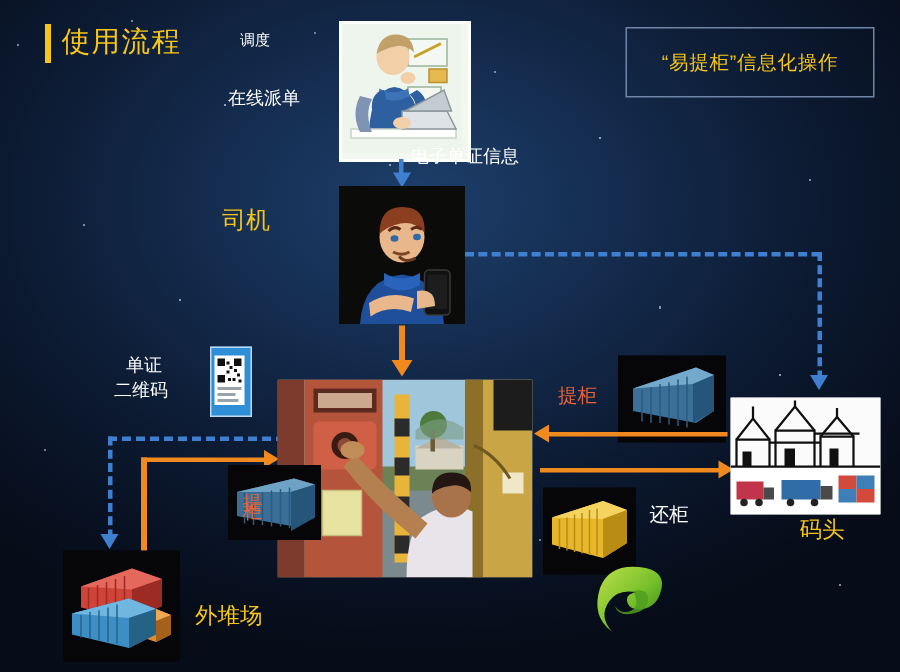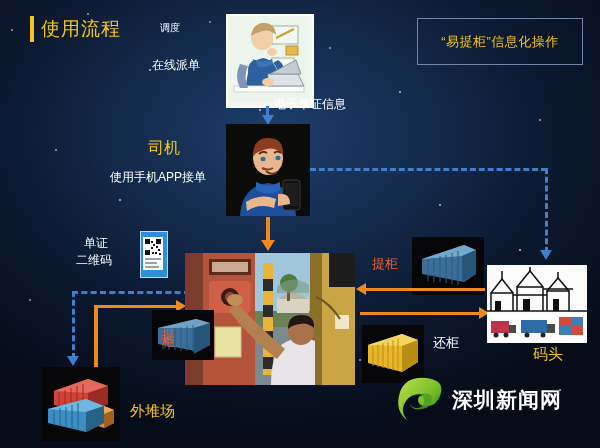--- a/index.html
+++ b/index.html
@@ -159,21 +159,20 @@
       <ellipse cx="52" cy="34" rx="2.6" ry="2.2" fill="#2c6aa8"></ellipse>
       <path d="M36 44 q6 3 11 0" stroke="#7d4525" stroke-width="2" fill="none"></path>
       <path d="M40 47 q5 5 11 1" stroke="#6b3a1e" stroke-width="2" fill="none"></path>
       <rect x="57" y="56" width="17" height="30" rx="3" fill="#111111" stroke="#3a3a3a" stroke-width="1"></rect>
       <rect x="59" y="59" width="13" height="23" fill="#1d1d1d"></rect>
       <path d="M20 78 q14 -9 30 -3 l-2 9 q-15 -5 -27 3z" fill="#e8b88c"></path>
       <path d="M52 70 q12 -2 12 10 l-12 2z" fill="#e8b88c"></path>
     </svg>
   </div>
   <div class="lbl y b" id="t-driver">司机</div>
-  <div class="lbl w b" id="t-app1">使用手机APP接单</div>
 
   <div class="arrow dsh-h" style="left:310px;top:168px;width:237px;"></div>
   <div class="arrow dsh-v" style="left:545px;top:168px;height:85px;"></div>
   <div class="head hd-down-bl" style="left:540px;top:250px;"></div>
 
   <div class="arrow sol-v" style="left:266px;top:217px;height:26px;"></div>
   <div class="head hd-down-or" style="left:261px;top:240px;"></div>
 
   <div class="ph" id="ph-phone">
     <svg width="24" height="43" viewBox="0 0 24 43">
@@ -392,16 +391,15 @@
         <linearGradient id="lg" x1="0" y1="0" x2="1" y2="1">
           <stop offset="0%" stop-color="#bfe04a"></stop>
           <stop offset="55%" stop-color="#76bf2b"></stop>
           <stop offset="100%" stop-color="#2e7d15"></stop>
         </linearGradient>
       </defs>
       <path d="M8 20 q6 -16 26 -14 q20 2 14 18 q-4 11 -16 10 q-6 -1 -6 -6 q0 -5 7 -5 q-13 -3 -19 6 q-7 10 2 20 q-14 -10 -8 -29z" fill="url(#lg)"></path>
       <path d="M30 22 q9 -2 10 4 q1 9 -10 11 q-10 2 -12 -5 q4 6 11 3 q6 -3 1 -13z" fill="#4e9e1f" opacity=".85"></path>
     </svg>
     <div id="wm-text">
-      <span id="wm-cn">深圳新闻网</span>
     </div>
   </div>
 </div>
 
 </body></html>

